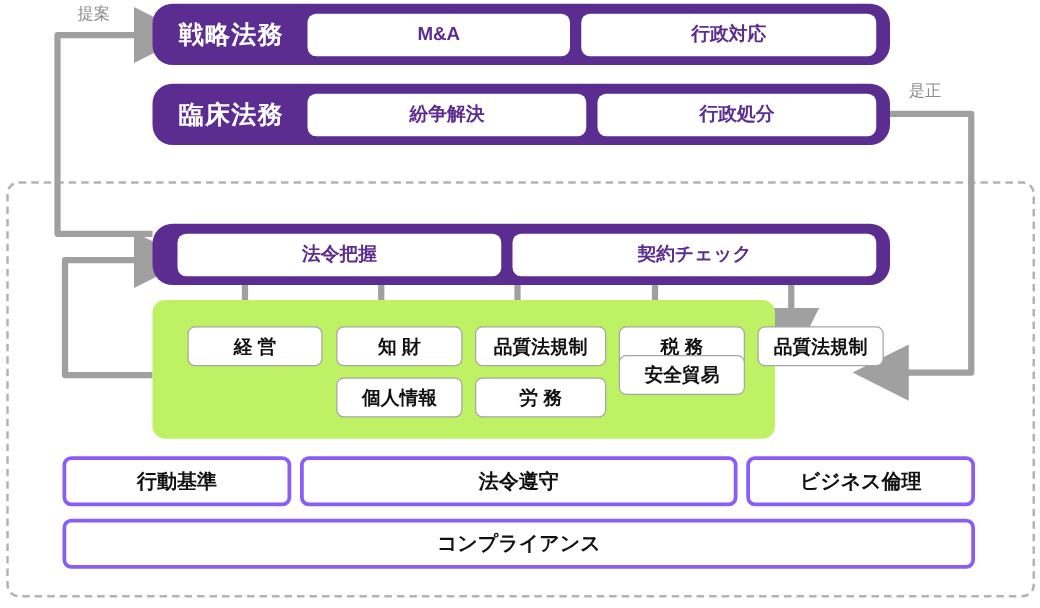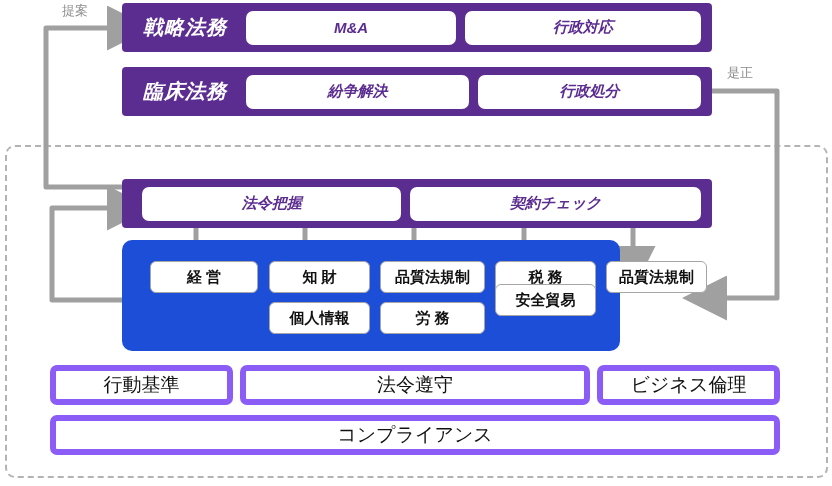--- a/index.html
+++ b/index.html
@@ -22,26 +22,25 @@
     width:823px; height:333px;
     box-sizing:border-box;
     border:2px dashed #b3b3b3;
     border-radius:10px;
   }
 
   
   .tier{
     position:absolute;
     background:#5c2d91;
-    border-radius:4px;
+    border-radius:16px;
     display:flex;
     align-items:center;
     box-sizing:border-box;
     padding:12px 11px;
-    font-style:italic;
   }
   .tier-title{
     color:#ffffff;
     font-size:20px;
     font-weight:bold;
     letter-spacing:1px;
     width:104px;
     text-align:center;
     flex:0 0 auto;
     white-space:nowrap;
@@ -59,21 +58,21 @@
     margin-left:9px;
     flex:1 1 auto;
     white-space:nowrap;
   }
 
   
   .gray-panel{
     position:absolute;
     left:122px; top:240px;
     width:498px; height:111px;
-    background:#1d4ed8;
+    background:#bef264;
     border-radius:10px;
     box-sizing:border-box;
   }
   .chip{
     position:absolute;
     height:32px;
     background:#ffffff;
     border:1px solid #a6a6a6;
     border-radius:6px;
     display:flex;
@@ -84,27 +83,27 @@
     color:#111111;
     white-space:nowrap;
     box-sizing:border-box;
   }
 
   
   .cbox{
     position:absolute;
     height:40px;
     background:#ffffff;
-    border:6px solid #8b5cf6;
+    border:3px solid #8b5cf6;
     border-radius:7px;
     display:flex;
     align-items:center;
     justify-content:center;
-    font-size:19px;
-    font-weight:normal;
+    font-size:16px;
+    font-weight:bold;
     color:#111111;
     white-space:nowrap;
     box-sizing:border-box;
   }
 
   
   .connector-layer{
     position:absolute;
     left:0; top:0;
     width:832px; height:486px;

